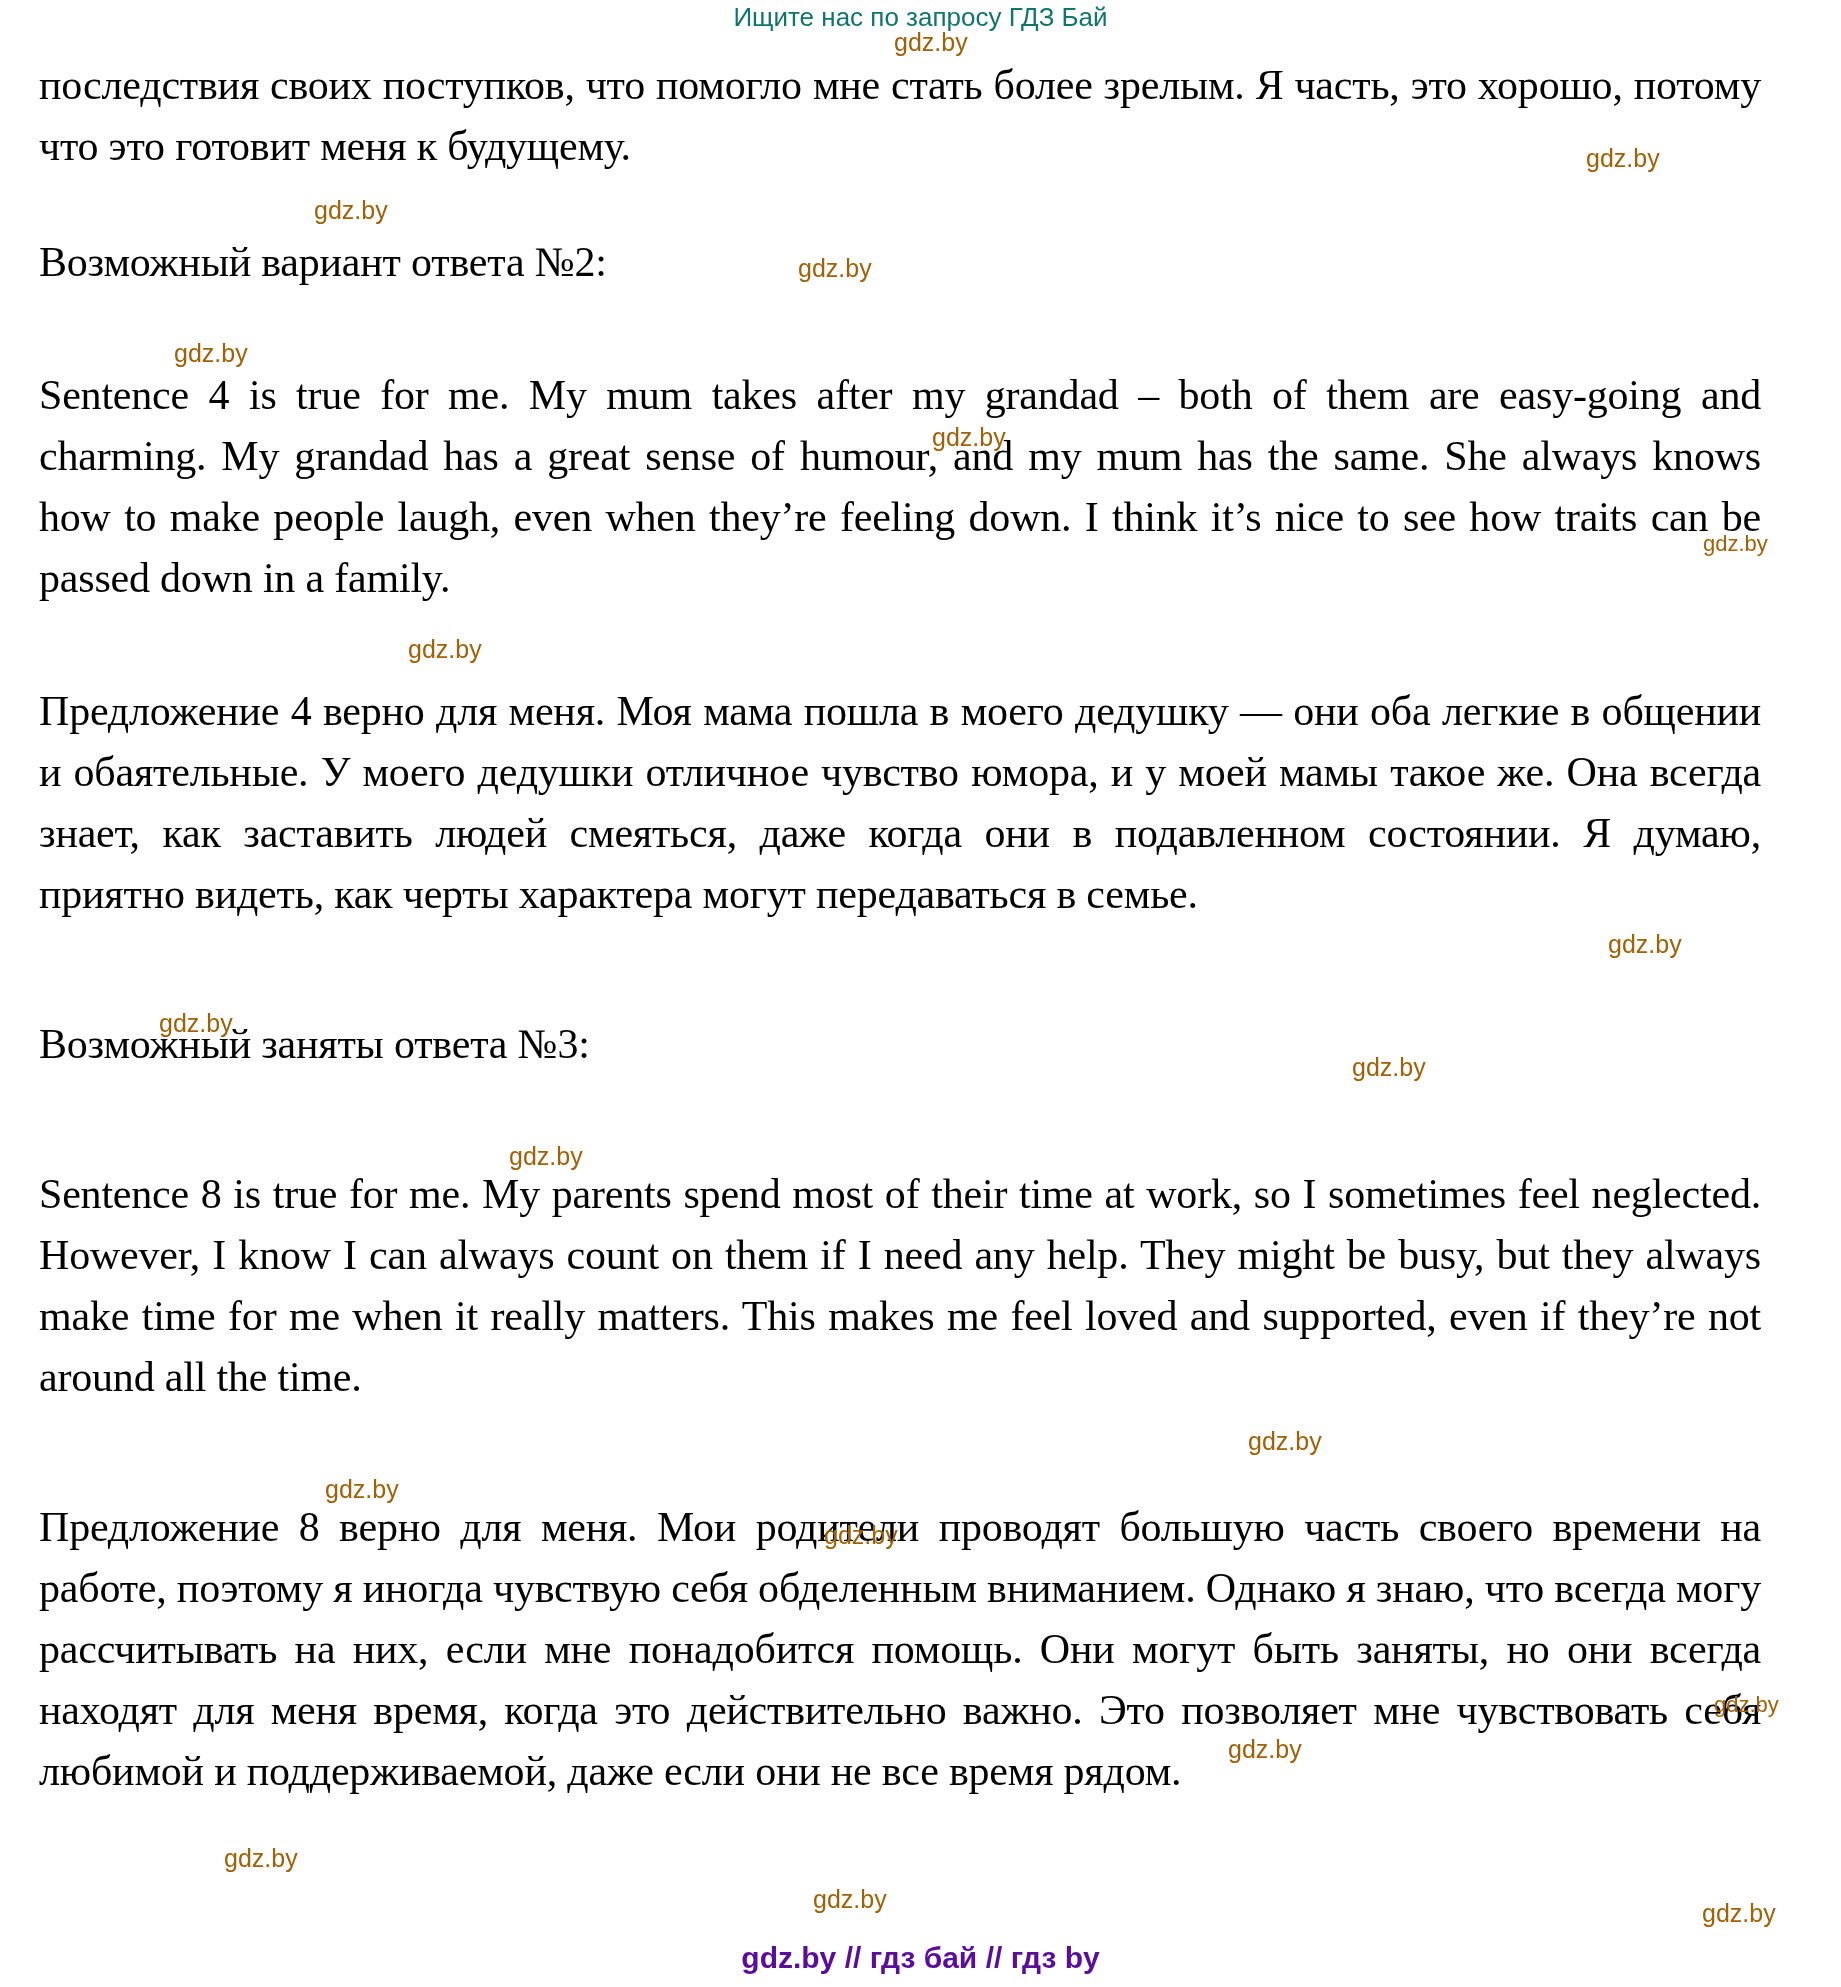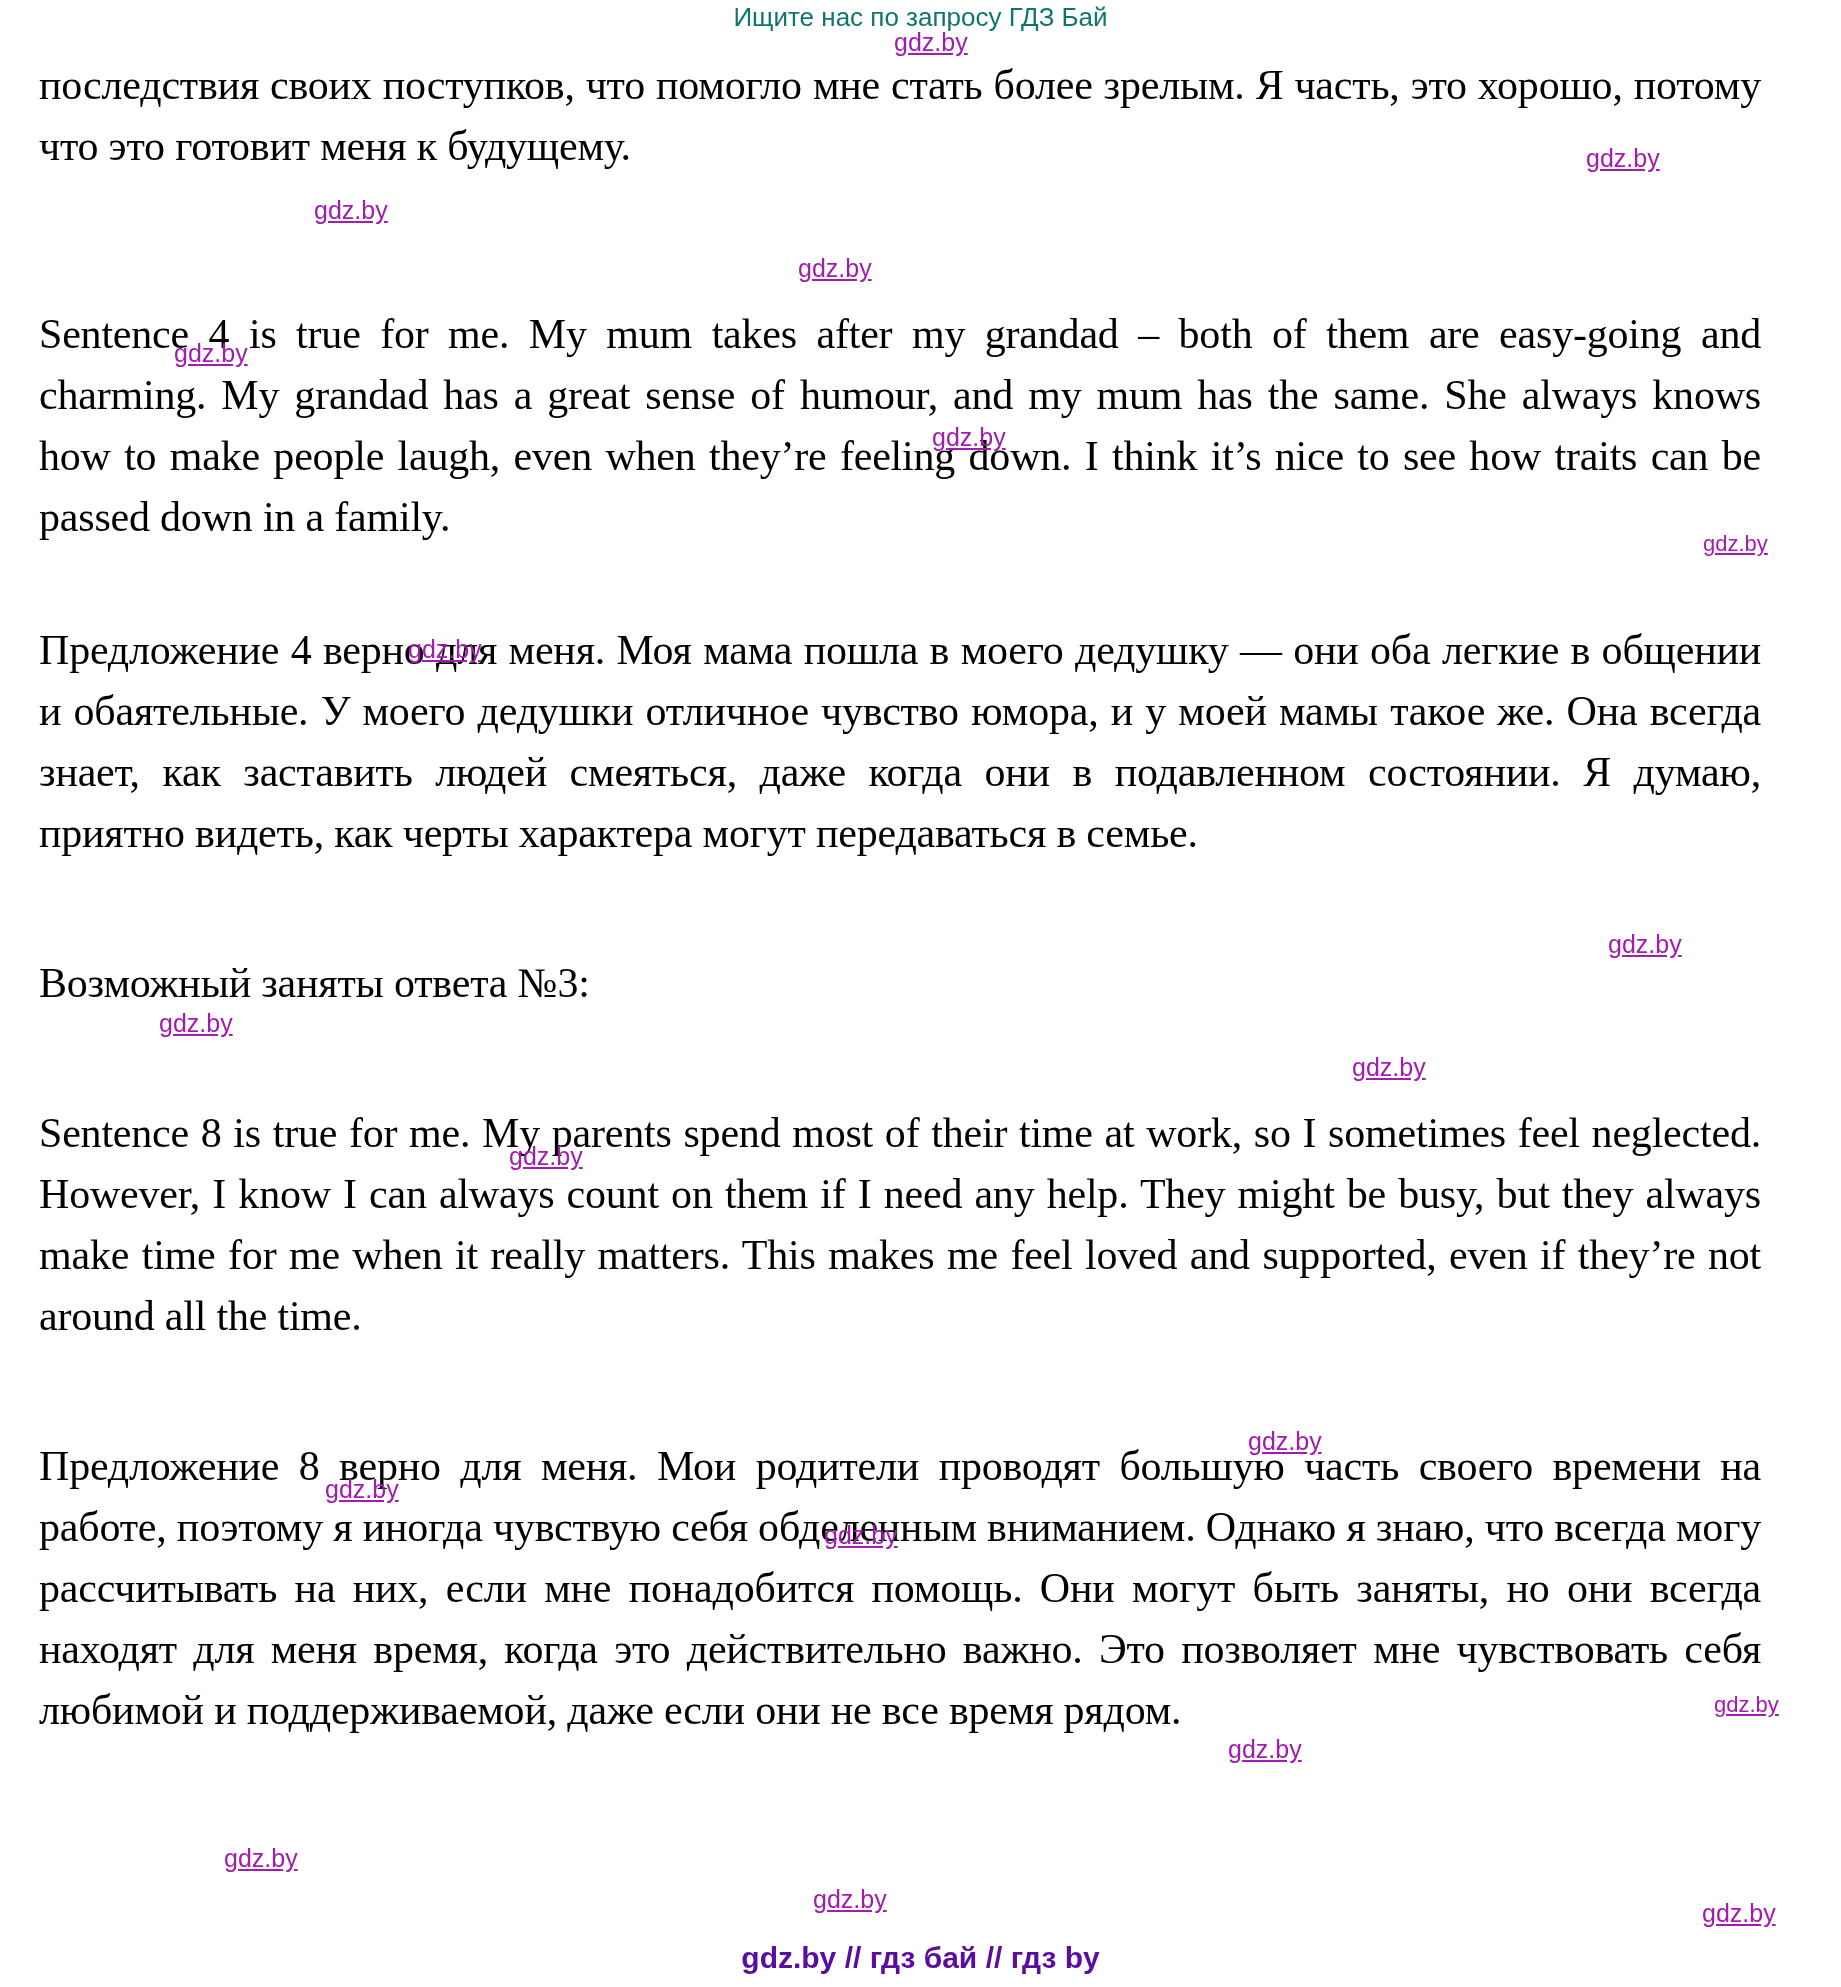--- a/index.html
+++ b/index.html
@@ -72,40 +72,40 @@
   }
   p.para.nolast { text-align-last: left; }
   .gap-md { height: 55px; }
   .gap-lg { height: 72px; }
   .gap-xl { height: 89px; }
 
   
   .wm {
     position: absolute;
     font-family: "Liberation Sans", "DejaVu Sans", sans-serif;
-    color: #a21caf;
+    color: #a16207;
     white-space: nowrap;
     pointer-events: none;
     line-height: 1;
-    text-decoration: underline;
   }
 </style>
 </head>
 <body>
 
 <div id="page">
 
   <div class="header-banner">Ищите нас по запросу ГДЗ Бай</div>
 
   <div class="content">
 
     <p class="para">последствия своих поступков, что помогло мне стать более зрелым. Я часть, это хорошо, потому что это готовит меня к будущему.</p>
 
     <div class="gap-md"></div>
 
+    <p class="para nolast">Возможный вариант ответа №2:</p>
 
     <div class="gap-lg"></div>
 
     <p class="para">Sentence 4 is true for me. My mum takes after my grandad – both of them are easy-going and charming. My grandad has a great sense of humour, and my mum has the same. She always knows how to make people laugh, even when they’re feeling down. I think it’s nice to see how traits can be passed down in a family.</p>
 
     <div class="gap-lg"></div>
 
     <p class="para">Предложение 4 верно для меня. Моя мама пошла в моего дедушку — они оба легкие в общении и обаятельные. У моего дедушки отличное чувство юмора, и у моей мамы такое же. Она всегда знает, как заставить людей смеяться, даже когда они в подавленном состоянии. Я думаю, приятно видеть, как черты характера могут передаваться в семье.</p>
 
     <div class="gap-xl"></div>

